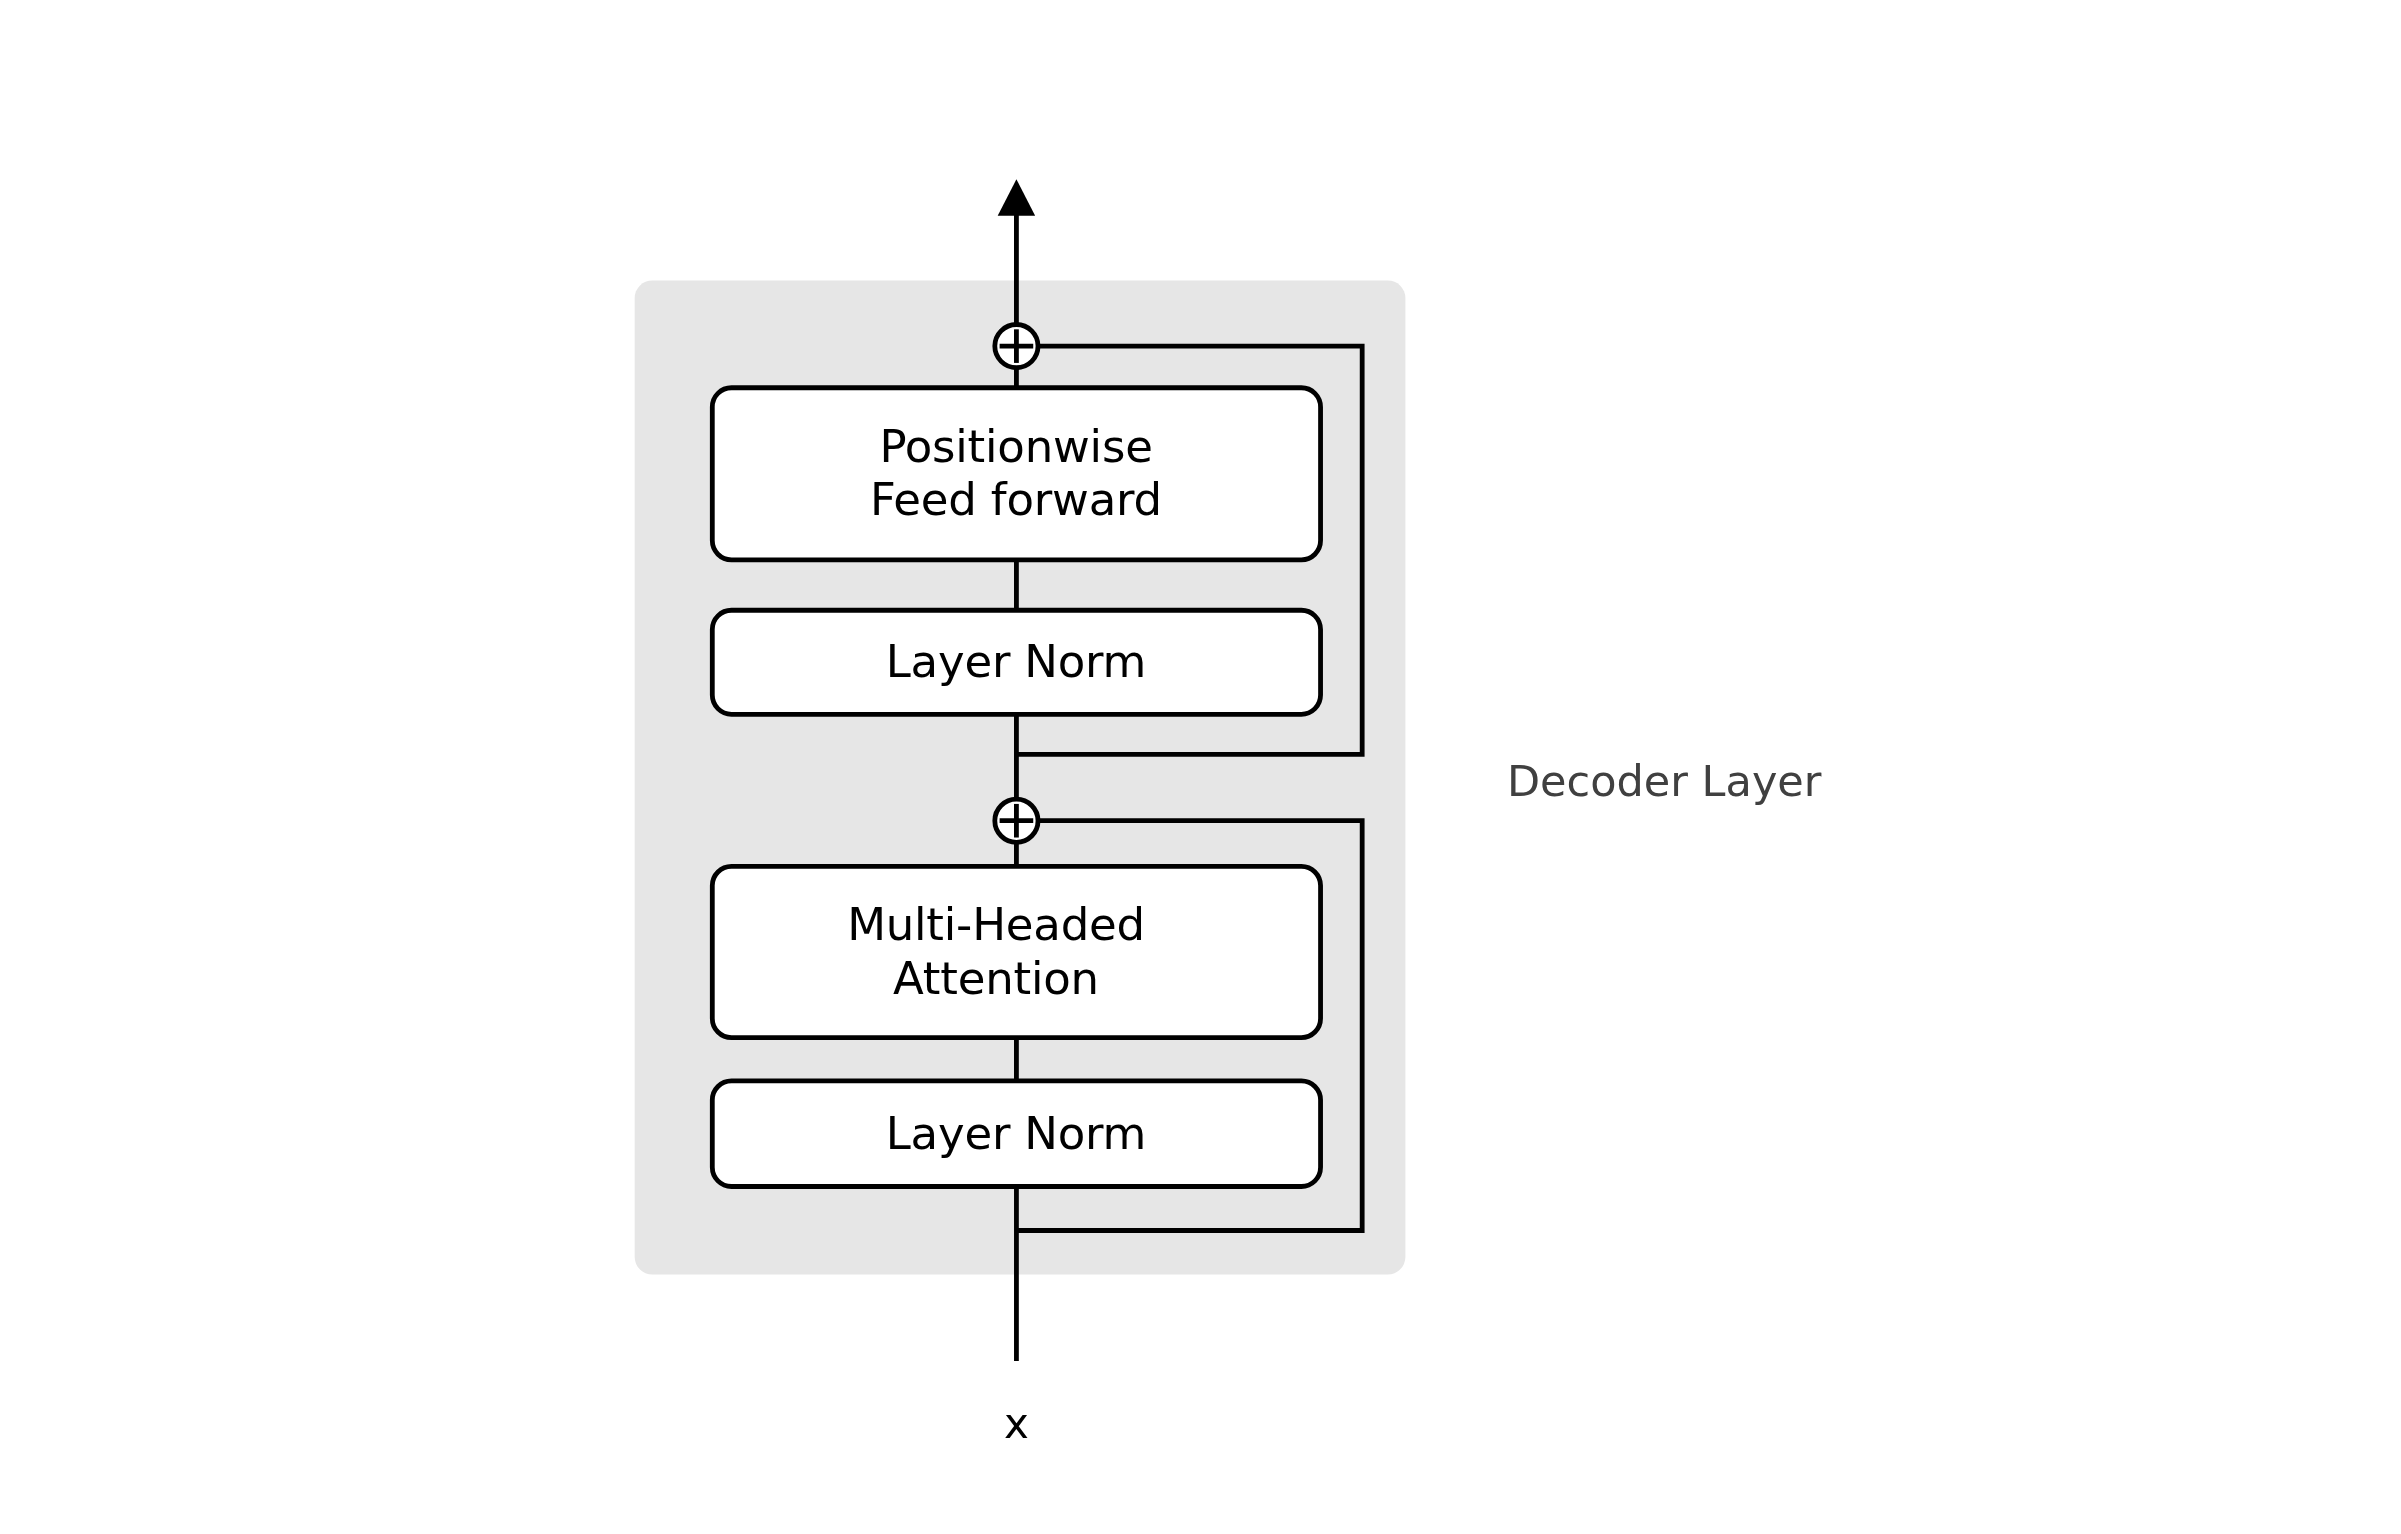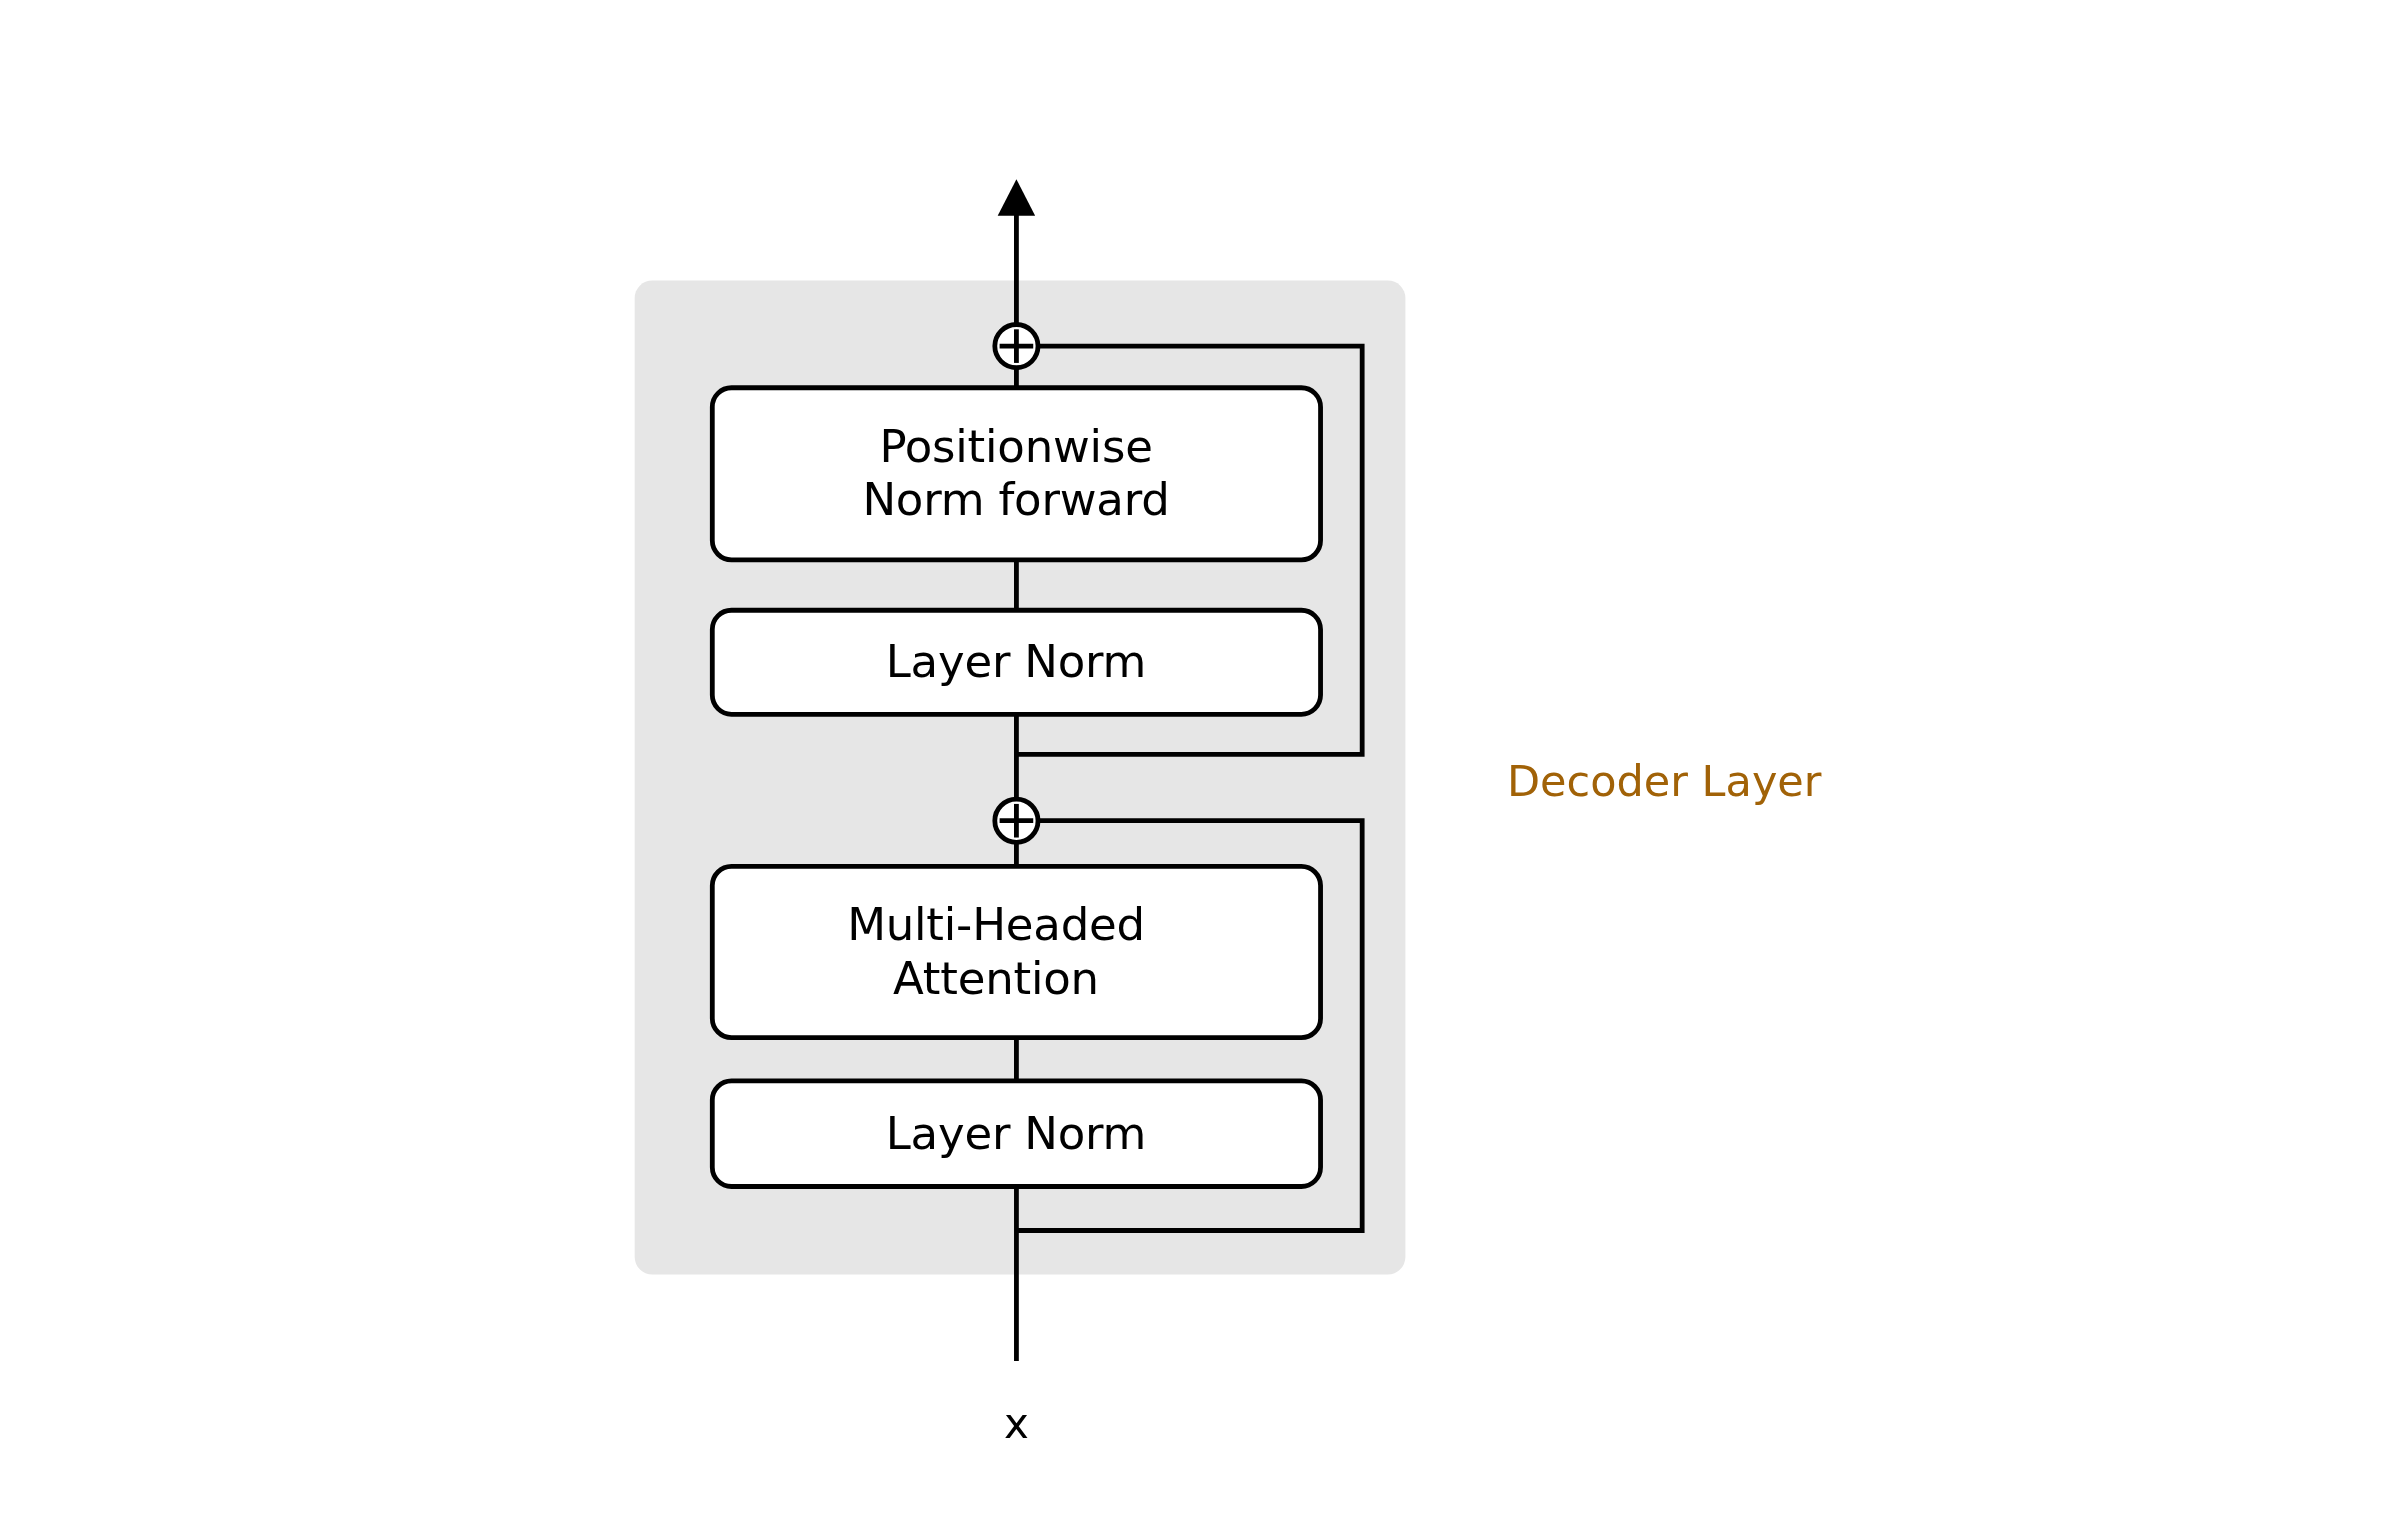--- a/index.html
+++ b/index.html
@@ -38,21 +38,21 @@
     color: #000000;
     font-family: "DejaVu Sans", sans-serif;
     font-size: 45px;
     line-height: 1.18;
     letter-spacing: -0.2px;
     pointer-events: none;
     white-space: pre-line;
   }
   .side-label {
     position: absolute;
-    color: #a16207;
+    color: #404040;
     font-family: "DejaVu Sans", sans-serif;
     font-size: 43px;
     line-height: 1.2;
     white-space: nowrap;
     text-align: center;
   }
   .input-label {
     position: absolute;
     color: #000000;
     font-family: "DejaVu Sans", sans-serif;
@@ -99,21 +99,21 @@
     </g>
     <g>
       <circle cx="1270" cy="1025" r="27" fill="#ffffff" stroke="#000000" stroke-width="6"></circle>
       <line x1="1249" y1="1025" x2="1291" y2="1025" stroke="#000000" stroke-width="6"></line>
       <line x1="1270" y1="1004" x2="1270" y2="1046" stroke="#000000" stroke-width="6"></line>
     </g>
   </svg>
 
   <div class="box-label" style="left:712px; top:387px; width:608px; height:172px;">
     <span>Positionwise</span>
-    <span>Norm forward</span>
+    <span>Feed forward</span>
   </div>
 
   <div class="box-label" style="left:712px; top:610px; width:608px; height:104px;">
     <span>Layer Norm</span>
   </div>
 
   <div class="box-label" style="left:692px; top:866px; width:608px; height:171px;">
     <span>Multi-Headed</span>
     <span>Attention</span>
   </div>

